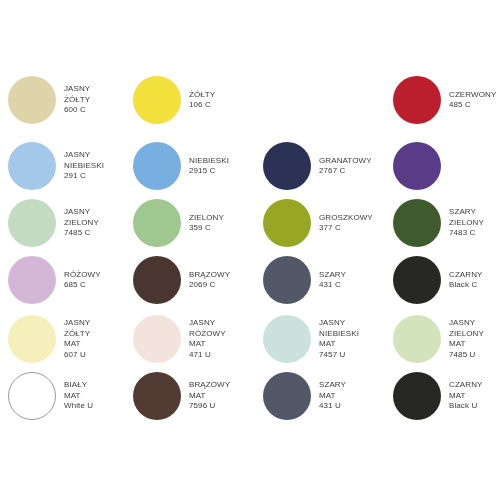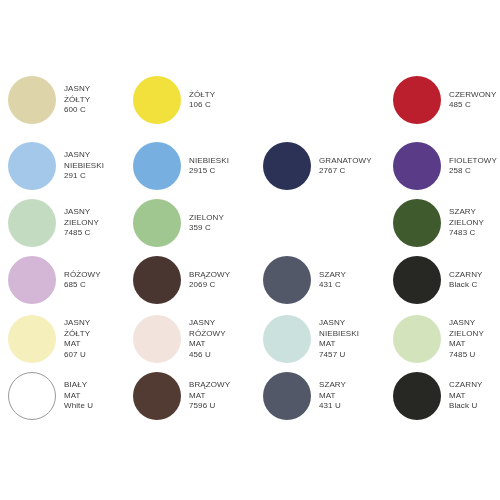--- a/index.html
+++ b/index.html
@@ -97,40 +97,43 @@
     </div>
     <div class="swatch-cell" style="left: 263px; top: 142px;">
       <div class="swatch-dot" style="background: rgb(44, 49, 86);"></div>
       <div class="swatch-label" style="color: rgb(59, 59, 59);">
         <span class="swatch-name">GRANATOWY</span>
         <span class="swatch-code">2767 C</span>
       </div>
     </div>
     <div class="swatch-cell" style="left: 393px; top: 142px;">
       <div class="swatch-dot" style="background: rgb(90, 59, 135);"></div>
-      <div class="swatch-label" style="color: rgb(59, 59, 59);">
-        <span class="swatch-name">FIOLETOWY</span>
-        <span class="swatch-code">258 C</span>
-      </div>
     </div>
     <div class="swatch-cell" style="left: 8px; top: 199px;">
       <div class="swatch-dot" style="background: rgb(195, 220, 193);"></div>
       <div class="swatch-label" style="color: rgb(59, 59, 59);">
         <span class="swatch-name">JASNY</span>
         <span class="swatch-name">ZIELONY</span>
         <span class="swatch-code">7485 C</span>
       </div>
     </div>
     <div class="swatch-cell" style="left: 133px; top: 199px;">
       <div class="swatch-dot" style="background: rgb(159, 199, 143);"></div>
       <div class="swatch-label" style="color: rgb(59, 59, 59);">
         <span class="swatch-name">ZIELONY</span>
         <span class="swatch-code">359 C</span>
       </div>
     </div>
+    <div class="swatch-cell" style="left: 263px; top: 199px;">
+      <div class="swatch-dot" style="background: rgb(151, 167, 36);"></div>
+      <div class="swatch-label" style="color: rgb(59, 59, 59);">
+        <span class="swatch-name">GROSZKOWY</span>
+        <span class="swatch-code">377 C</span>
+      </div>
+    </div>
     <div class="swatch-cell" style="left: 393px; top: 199px;">
       <div class="swatch-dot" style="background: rgb(63, 91, 46);"></div>
       <div class="swatch-label" style="color: rgb(59, 59, 59);">
         <span class="swatch-name">SZARY</span>
         <span class="swatch-name">ZIELONY</span>
         <span class="swatch-code">7483 C</span>
       </div>
     </div>
     <div class="swatch-cell" style="left: 8px; top: 256px;">
       <div class="swatch-dot" style="background: rgb(212, 183, 214);"></div>
@@ -168,21 +171,21 @@
         <span class="swatch-finish">MAT</span>
         <span class="swatch-code">607 U</span>
       </div>
     </div>
     <div class="swatch-cell" style="left: 133px; top: 315px;">
       <div class="swatch-dot" style="background: rgb(242, 228, 220);"></div>
       <div class="swatch-label" style="color: rgb(59, 59, 59);">
         <span class="swatch-name">JASNY</span>
         <span class="swatch-name">RÓŻOWY</span>
         <span class="swatch-finish">MAT</span>
-        <span class="swatch-code">456 U</span>
+        <span class="swatch-code">471 U</span>
       </div>
     </div>
     <div class="swatch-cell" style="left: 263px; top: 315px;">
       <div class="swatch-dot" style="background: rgb(203, 225, 221);"></div>
       <div class="swatch-label" style="color: rgb(59, 59, 59);">
         <span class="swatch-name">JASNY</span>
         <span class="swatch-name">NIEBIESKI</span>
         <span class="swatch-finish">MAT</span>
         <span class="swatch-code">7457 U</span>
       </div>

